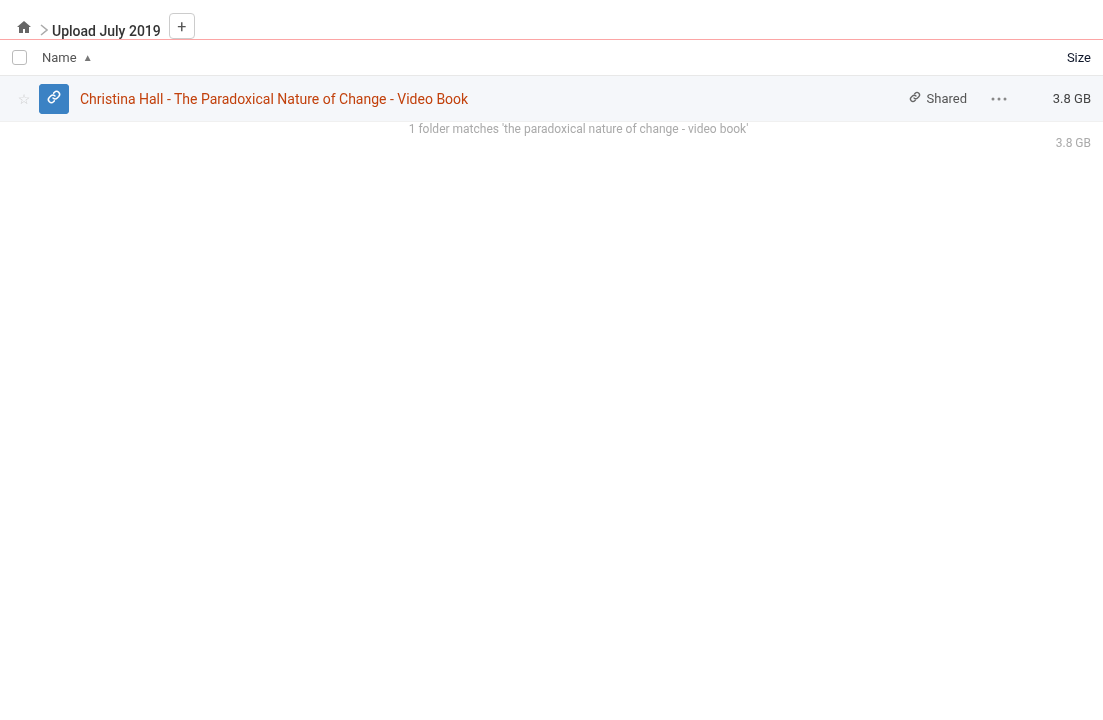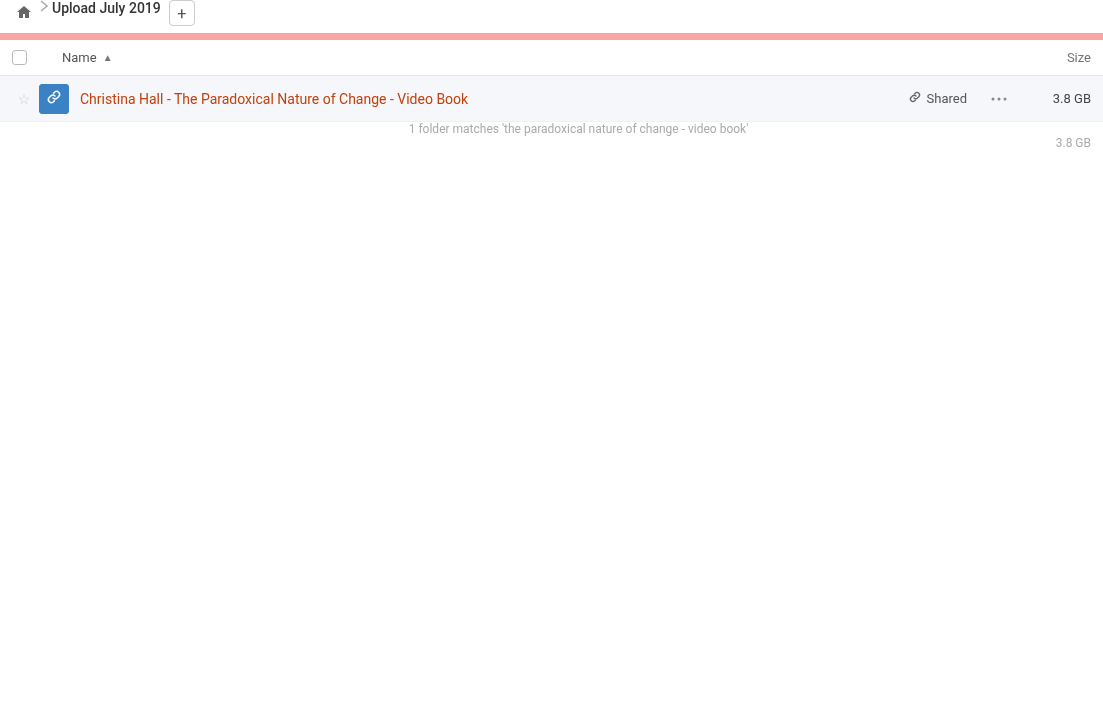--- a/index.html
+++ b/index.html
@@ -14,24 +14,24 @@
       color: #333;
       font-size: 14px;
       width: 1103px;
       height: 720px;
       overflow: hidden;
     }
 
     
     .breadcrumb-bar {
       display: flex;
-      align-items: flex-start;
+      align-items: flex-end;
       height: 40px;
       padding: 0 12px;
-      border-bottom: 7px solid #fca5a5;
+      border-bottom: 1px solid #fca5a5;
       gap: 4px;
     }
 
     .breadcrumb-home {
       display: flex;
       align-items: center;
       justify-content: center;
       color: #555;
       cursor: pointer;
       padding: 4px;
@@ -78,32 +78,31 @@
     }
 
     .col-name {
       flex: 1;
       display: flex;
       align-items: center;
       gap: 6px;
       color: #555;
       font-size: 13px;
       cursor: pointer;
-      margin-left: 20px;
     }
 
     .sort-arrow {
       font-size: 10px;
       color: #777;
     }
 
     .col-size-header {
       width: 80px;
       text-align: right;
-      color: #737373;
+      color: #0f172a;
       font-size: 13px;
     }
 
     
     .file-row {
       display: flex;
       align-items: center;
       height: 46px;
       padding: 0 12px;
       border-bottom: 1px solid #f0f0f0;

